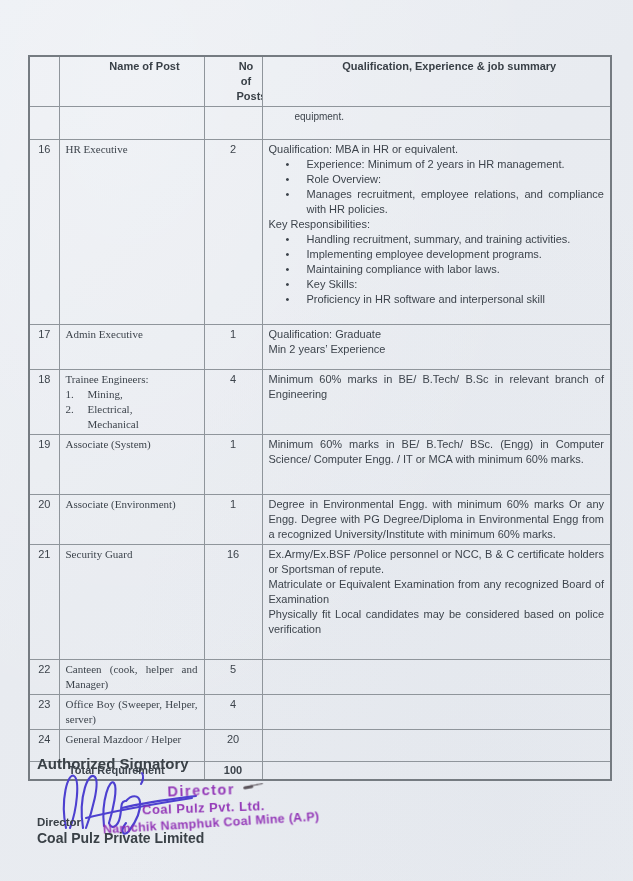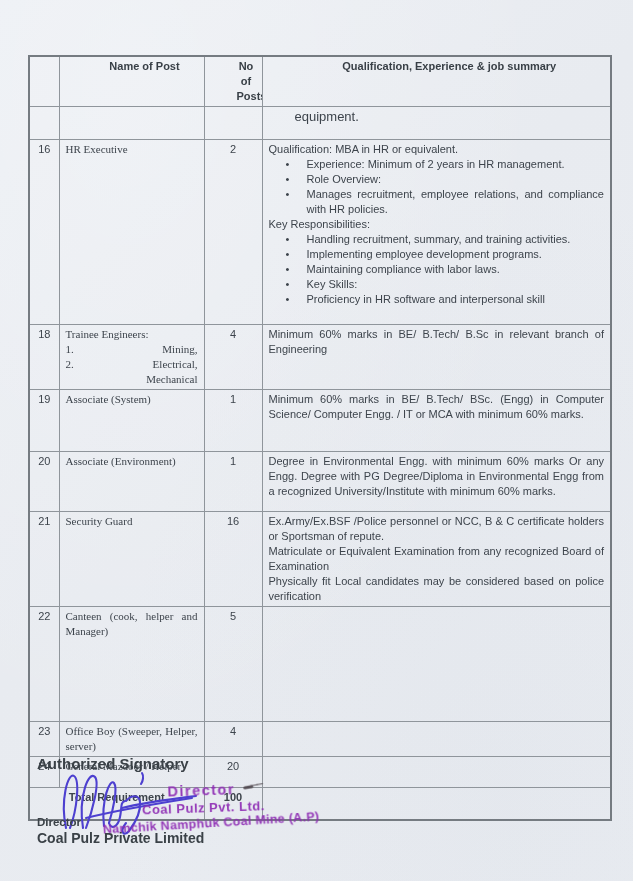--- a/index.html
+++ b/index.html
@@ -30,26 +30,26 @@
     font-size:11px;line-height:15px;
     overflow:hidden;
   }
   .jobs thead th{font-weight:bold;text-align:center;color:#383f46;padding-top:2px;padding-left:32px;}
   .jobs thead tr{height:33px;}
   .c{text-align:center;}
   .bold{font-weight:bold;}
   .post-cell div{text-align:justify;font-family:Liberation Serif, serif;}
   .numline{display:flex;text-align:left !important;}
   .numline .num{flex:0 0 22px;text-align:left;}
-  .numline .numtext{flex:1;text-align:right;}
+  .numline .numtext{flex:1;text-align:left;}
   .para{text-align:justify;}
   .bullet{display:flex;margin-left:17px;}
   .bullet .dot{flex:0 0 21px;}
   .bullet .btext{flex:1;text-align:justify;}
-  .cont-text{padding-left:26px;font-size:13px;}
+  .cont-text{padding-left:26px;font-size:10px;}
 
   tbody tr:nth-child(1){height:33px;}
   tbody tr:nth-child(2){height:185px;}
   tbody tr:nth-child(3){height:45px;}
   tbody tr:nth-child(4){height:62px;}
   tbody tr:nth-child(5){height:60px;}
   tbody tr:nth-child(6){height:44px;}
   tbody tr:nth-child(7){height:115px;}
   tbody tr:nth-child(8){height:31px;}
   tbody tr:nth-child(9){height:31px;}
@@ -153,20 +153,31 @@
             <span class="dot">•</span>
             <span class="btext">Key Skills:</span>
           </div>
           <div class="bullet">
             <span class="dot">•</span>
             <span class="btext">Proficiency in HR software and interpersonal skill</span>
           </div>
         </td>
       </tr>
       <tr>
+        <td class="c">17</td>
+        <td class="post-cell">
+          <div>Admin Executive</div>
+        </td>
+        <td class="c">1</td>
+        <td>
+          <div class="para">Qualification: Graduate</div>
+          <div class="para">Min 2 years’ Experience</div>
+        </td>
+      </tr>
+      <tr>
         <td class="c">18</td>
         <td class="post-cell">
           <div>Trainee Engineers:</div>
           <div class="numline">
             <span class="num">1.</span>
             <span class="numtext">Mining,</span>
           </div>
           <div class="numline">
             <span class="num">2.</span>
             <span class="numtext">Electrical,</span>

